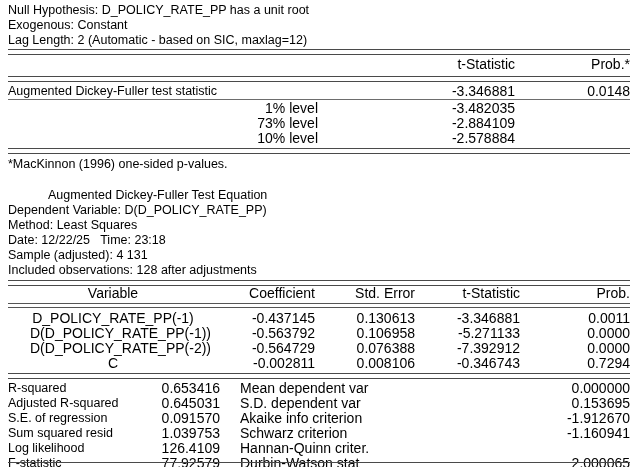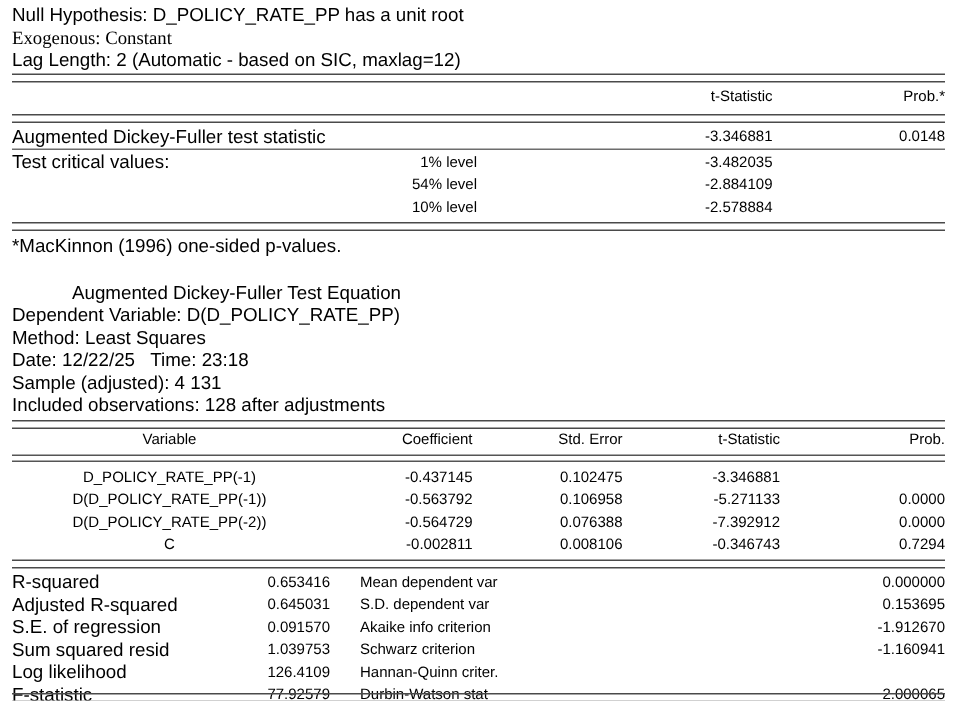--- a/index.html
+++ b/index.html
@@ -52,54 +52,53 @@
     height: 3px;
     background: none;
     border-top: 1px solid #555;
     border-bottom: 1px solid #555;
   }
 
   
   .col {
     position: absolute;
     white-space: pre;
-    font-size: 10px;
+    font-size: 14px;
     line-height: 15px;
   }
   .ralign { text-align: right; }
   .calign { text-align: center; }
 </style>
 </head>
 <body>
 
 <div class="page">
 
   <div class="line left" style="top:3px;">Null Hypothesis: D_POLICY_RATE_PP has a unit root</div>
-  <div class="line left" style="top:18px;font-family:Liberation Serif, serif;">Exogenous: Constant</div>
+  <div class="line left" style="top:18px;">Exogenous: Constant</div>
   <div class="line left" style="top:33px;">Lag Length: 2 (Automatic - based on SIC, maxlag=12)</div>
 
   <div class="rule double" style="top:49px;"></div>
 
   <div class="col ralign" style="top:57px; left:360px; width:155px;">t-Statistic</div>
   <div class="col ralign" style="top:57px; left:520px; width:110px;">Prob.*</div>
 
   <div class="rule double" style="top:76px;"></div>
 
   <div class="line left" style="top:84px;">Augmented Dickey-Fuller test statistic</div>
   <div class="col ralign" style="top:84px; left:360px; width:155px;">-3.346881</div>
   <div class="col ralign" style="top:84px; left:520px; width:110px;">0.0148</div>
 
   <div class="rule thin" style="top:99px;"></div>
 
-  <div class="line left" style="top:101px;">Test critical values:</div>
 
   <div class="col ralign" style="top:101px; left:160px; width:158px;">1% level</div>
   <div class="col ralign" style="top:101px; left:360px; width:155px;">-3.482035</div>
 
-  <div class="col ralign" style="top:116px; left:160px; width:158px;">54% level</div>
+  <div class="col ralign" style="top:116px; left:160px; width:158px;">73% level</div>
   <div class="col ralign" style="top:116px; left:360px; width:155px;">-2.884109</div>
 
   <div class="col ralign" style="top:131px; left:160px; width:158px;">10% level</div>
   <div class="col ralign" style="top:131px; left:360px; width:155px;">-2.578884</div>
 
   <div class="rule double" style="top:148px;"></div>
 
   <div class="line left" style="top:157px;">*MacKinnon (1996) one-sided p-values.</div>
 
   <div class="line left" style="top:188px;margin-left:40px;">Augmented Dickey-Fuller Test Equation</div>
@@ -114,22 +113,23 @@
   <div class="col ralign" style="top:286px; left:215px; width:100px;">Coefficient</div>
   <div class="col calign" style="top:286px; left:30px; width:166px;">Variable</div>
   <div class="col ralign" style="top:286px; left:325px; width:90px;">Std. Error</div>
   <div class="col ralign" style="top:286px; left:425px; width:95px;">t-Statistic</div>
   <div class="col ralign" style="top:286px; left:530px; width:100px;">Prob.</div>
 
   <div class="rule double-tight" style="top:303px;"></div>
 
   <div class="col calign" style="top:311px; left:30px; width:166px;">D_POLICY_RATE_PP(-1)</div>
   <div class="col ralign" style="top:311px; left:215px; width:100px;">-0.437145</div>
-  <div class="col ralign" style="top:311px; left:325px; width:90px;">0.102475</div>
+  <div class="col ralign" style="top:311px; left:325px; width:90px;">0.130613</div>
   <div class="col ralign" style="top:311px; left:425px; width:95px;">-3.346881</div>
+  <div class="col ralign" style="top:311px; left:530px; width:100px;">0.0011</div>
 
   <div class="col calign" style="top:326px; left:30px; width:166px;">D(D_POLICY_RATE_PP(-1))</div>
   <div class="col ralign" style="top:326px; left:215px; width:100px;">-0.563792</div>
   <div class="col ralign" style="top:326px; left:325px; width:90px;">0.106958</div>
   <div class="col ralign" style="top:326px; left:425px; width:95px;">-5.271133</div>
   <div class="col ralign" style="top:326px; left:530px; width:100px;">0.0000</div>
 
   <div class="col calign" style="top:341px; left:30px; width:166px;">D(D_POLICY_RATE_PP(-2))</div>
   <div class="col ralign" style="top:341px; left:215px; width:100px;">-0.564729</div>
   <div class="col ralign" style="top:341px; left:325px; width:90px;">0.076388</div>

